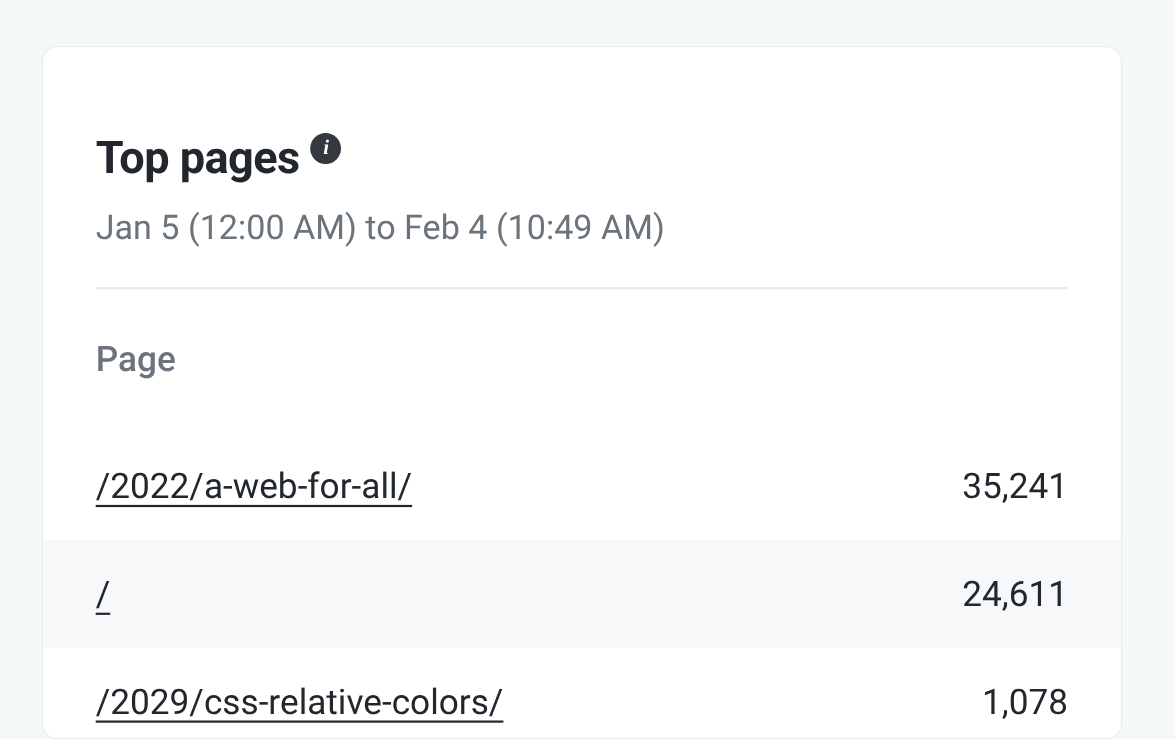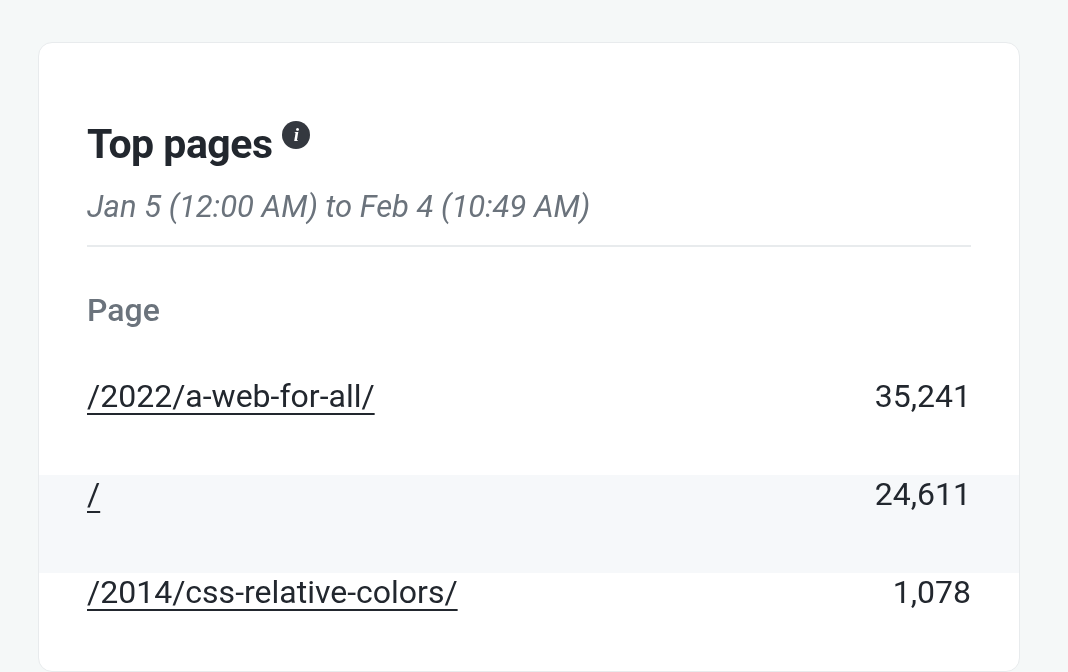--- a/index.html
+++ b/index.html
@@ -51,43 +51,42 @@
       font-weight: 700;
       font-size: 19px;
       line-height: 1;
       margin-top: 4px;
       cursor: pointer;
     }
     .date-range {
       font-size: 31px;
       color: #6b737c;
       font-weight: 400;
-      margin-bottom: 20px;
-      font-style: italic;
+      margin-bottom: 36px;
     }
     .divider {
       border: none;
       border-top: 2px solid #e8ebed;
       margin-bottom: 44px;
     }
     .table-head {
       display: flex;
       justify-content: space-between;
       align-items: flex-end;
       margin-bottom: 48px;
     }
     .th {
       font-size: 32px;
       font-weight: 500;
       color: #6b737c;
     }
     .row {
       display: flex;
       justify-content: space-between;
-      align-items: flex-start;
+      align-items: center;
       height: 98px;
       margin-left: -48px;
       margin-right: -48px;
       padding-left: 48px;
       padding-right: 48px;
     }
     .row.alt {
       background: #f6f8fa;
     }
     .page-link {
@@ -121,16 +120,16 @@
 
   <div class="row">
     <a class="page-link">/2022/a-web-for-all/</a>
     <span class="views">35,241</span>
   </div>
   <div class="row alt">
     <a class="page-link">/</a>
     <span class="views">24,611</span>
   </div>
   <div class="row">
-    <a class="page-link">/2014/css-relative-colors/</a>
+    <a class="page-link">/2029/css-relative-colors/</a>
     <span class="views">1,078</span>
   </div>
 </div>
 
 </body></html>

